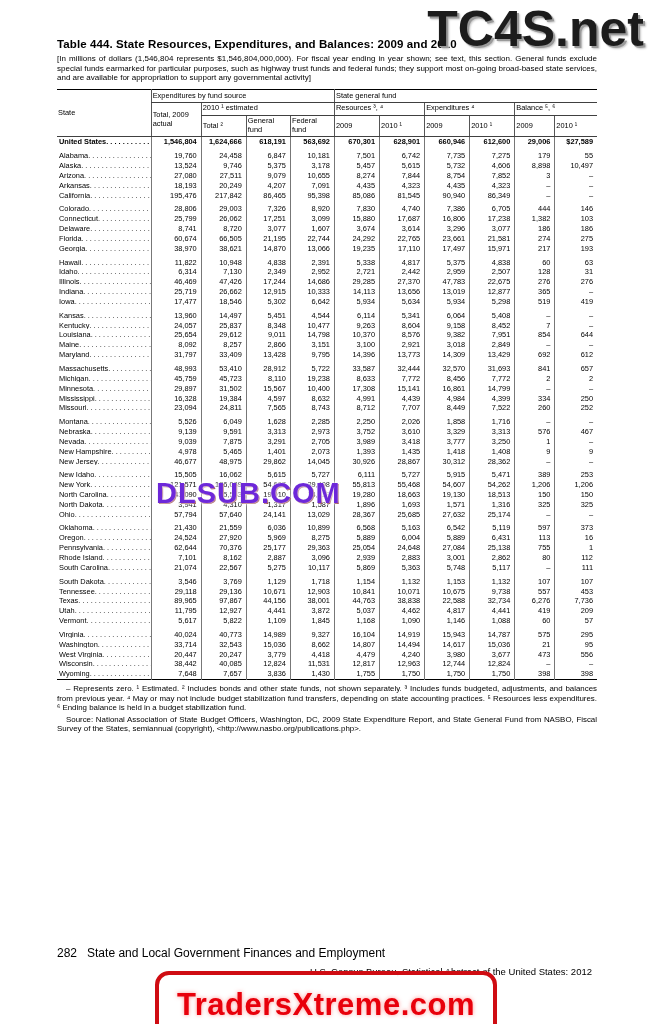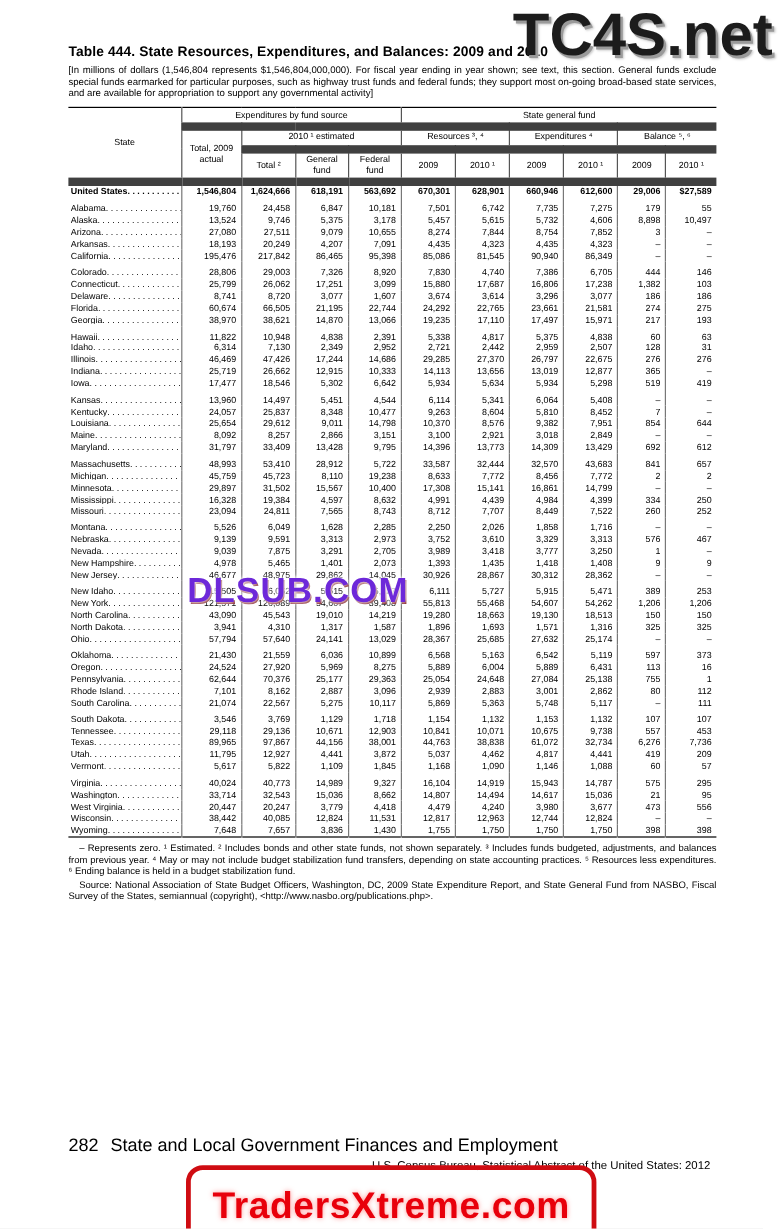--- a/index.html
+++ b/index.html
@@ -20,37 +20,37 @@
                     text-shadow:0 0 4px rgba(255,60,60,.55); line-height:36px; }
 
   
   .doc { position:absolute; left:57px; top:38px; width:540px; }
   .title { font-size:11.5px; font-weight:bold; margin-bottom:4px; letter-spacing:0.1px; }
   .note { font-size:8px; line-height:9.7px; text-align:justify; margin-bottom:6px; }
 
   table { border-collapse:collapse; width:540px; table-layout:fixed;
           border-top:1.5px solid #000; border-bottom:1px solid #000; }
   th, td { font-size:7.4px; font-weight:normal; overflow:hidden; }
-  thead th { text-align:center; vertical-align:middle; line-height:8.8px; padding:1.5px 1px;
-             border-left:1px solid #555; border-bottom:7px solid #404040; }
+  thead th { text-align:left; vertical-align:middle; line-height:8.8px; padding:1.5px 1px;
+             border-left:1px solid #555; border-bottom:1px solid #404040; }
   thead th.state-h { border-left:none; }
   tbody td { border-left:1px solid #777; padding:1.2px 4px 1.1px 0; text-align:right;
              line-height:7.6px; white-space:nowrap; }
   tbody td.state { border-left:none; text-align:left; padding:1.2px 0 1.1px 2px; }
   tr.gs td { padding-top:5px; }
   tr.bold td { font-weight:bold; }
   .strow { display:flex; overflow:hidden; }
   .nm { white-space:nowrap; }
   .leader { flex:1; white-space:nowrap; overflow:hidden; }
   .leader::after { content:" . . . . . . . . . . . . . . . . . . . . . . . . . ."; }
 
   .footnotes, .source { font-size:7.9px; line-height:9.5px; text-align:justify; text-indent:9px; margin-top:2px; }
   .footnotes { margin-top:4px; }
 
-  .pagefoot { position:absolute; left:57px; top:946px; font-size:15px; z-index:5; }
+  .pagefoot { position:absolute; left:57px; top:946px; font-size:12px; z-index:5; }
   .pagefoot .pgnum { margin-right:10px; }
   .credit { position:absolute; right:60px; top:966px; font-size:9.5px; z-index:5; }
 </style>
 </head>
 <body>
 
 <div class="page">
 
   <div class="wm-top">TC4S.net</div>
 
@@ -338,21 +338,21 @@
                 <span class="nm">Illinois</span>
                 <span class="leader"></span>
               </div>
             </td>
             <td>46,469</td>
             <td>47,426</td>
             <td>17,244</td>
             <td>14,686</td>
             <td>29,285</td>
             <td>27,370</td>
-            <td>26,797</td>
+            <td>47,783</td>
             <td>22,675</td>
             <td>276</td>
             <td>276</td>
           </tr>
           <tr>
             <td class="state">
               <div class="strow">
                 <span class="nm">Indiana</span>
                 <span class="leader"></span>
               </div>
@@ -410,21 +410,21 @@
                 <span class="nm">Kentucky</span>
                 <span class="leader"></span>
               </div>
             </td>
             <td>24,057</td>
             <td>25,837</td>
             <td>8,348</td>
             <td>10,477</td>
             <td>9,263</td>
             <td>8,604</td>
-            <td>5,810</td>
+            <td>9,158</td>
             <td>8,452</td>
             <td>7</td>
             <td>–</td>
           </tr>
           <tr>
             <td class="state">
               <div class="strow">
                 <span class="nm">Louisiana</span>
                 <span class="leader"></span>
               </div>
@@ -483,21 +483,21 @@
                 <span class="leader"></span>
               </div>
             </td>
             <td>48,993</td>
             <td>53,410</td>
             <td>28,912</td>
             <td>5,722</td>
             <td>33,587</td>
             <td>32,444</td>
             <td>32,570</td>
-            <td>43,683</td>
+            <td>31,693</td>
             <td>841</td>
             <td>657</td>
           </tr>
           <tr>
             <td class="state">
               <div class="strow">
                 <span class="nm">Michigan</span>
                 <span class="leader"></span>
               </div>
             </td>
@@ -878,21 +878,21 @@
                 <span class="nm">Texas</span>
                 <span class="leader"></span>
               </div>
             </td>
             <td>89,965</td>
             <td>97,867</td>
             <td>44,156</td>
             <td>38,001</td>
             <td>44,763</td>
             <td>38,838</td>
-            <td>61,072</td>
+            <td>22,588</td>
             <td>32,734</td>
             <td>6,276</td>
             <td>7,736</td>
           </tr>
           <tr>
             <td class="state">
               <div class="strow">
                 <span class="nm">Utah</span>
                 <span class="leader"></span>
               </div>

